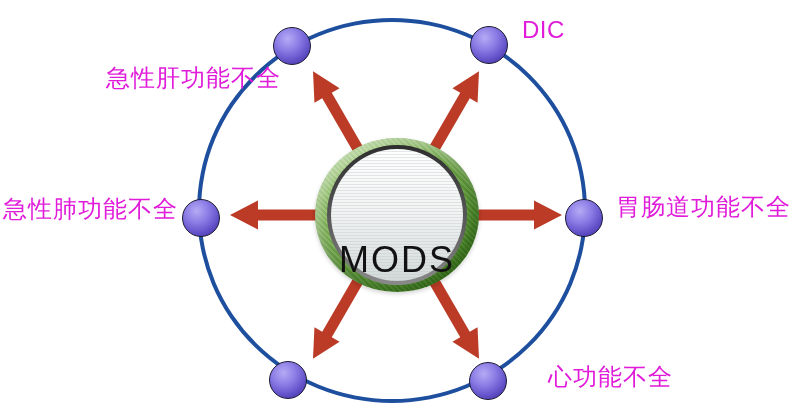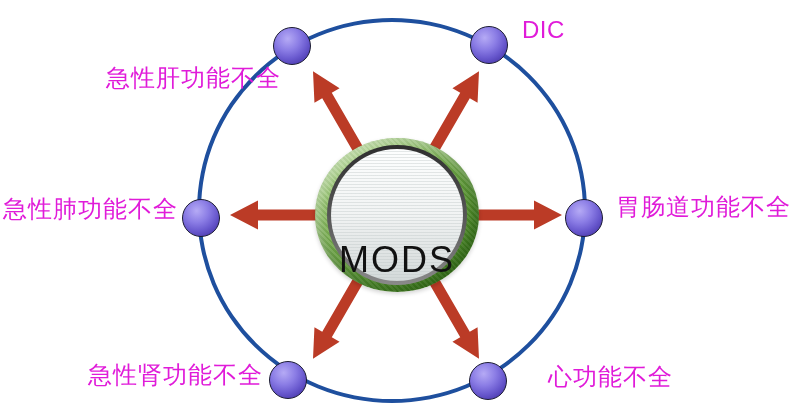--- a/index.html
+++ b/index.html
@@ -138,16 +138,15 @@
   <div class="dot dot-dic"></div>
   <div class="dot dot-lung"></div>
   <div class="dot dot-gi"></div>
   <div class="dot dot-kidney"></div>
   <div class="dot dot-heart"></div>
 
   <div class="label label-liver">急性肝功能不全</div>
   <div class="label label-dic">DIC</div>
   <div class="label label-gi">胃肠道功能不全</div>
   <div class="label label-lung">急性肺功能不全</div>
-  <div class="label label-kidney">急性肾功能不全</div>
   <div class="label label-heart">心功能不全</div>
 
 </div>
 
 </body></html>

